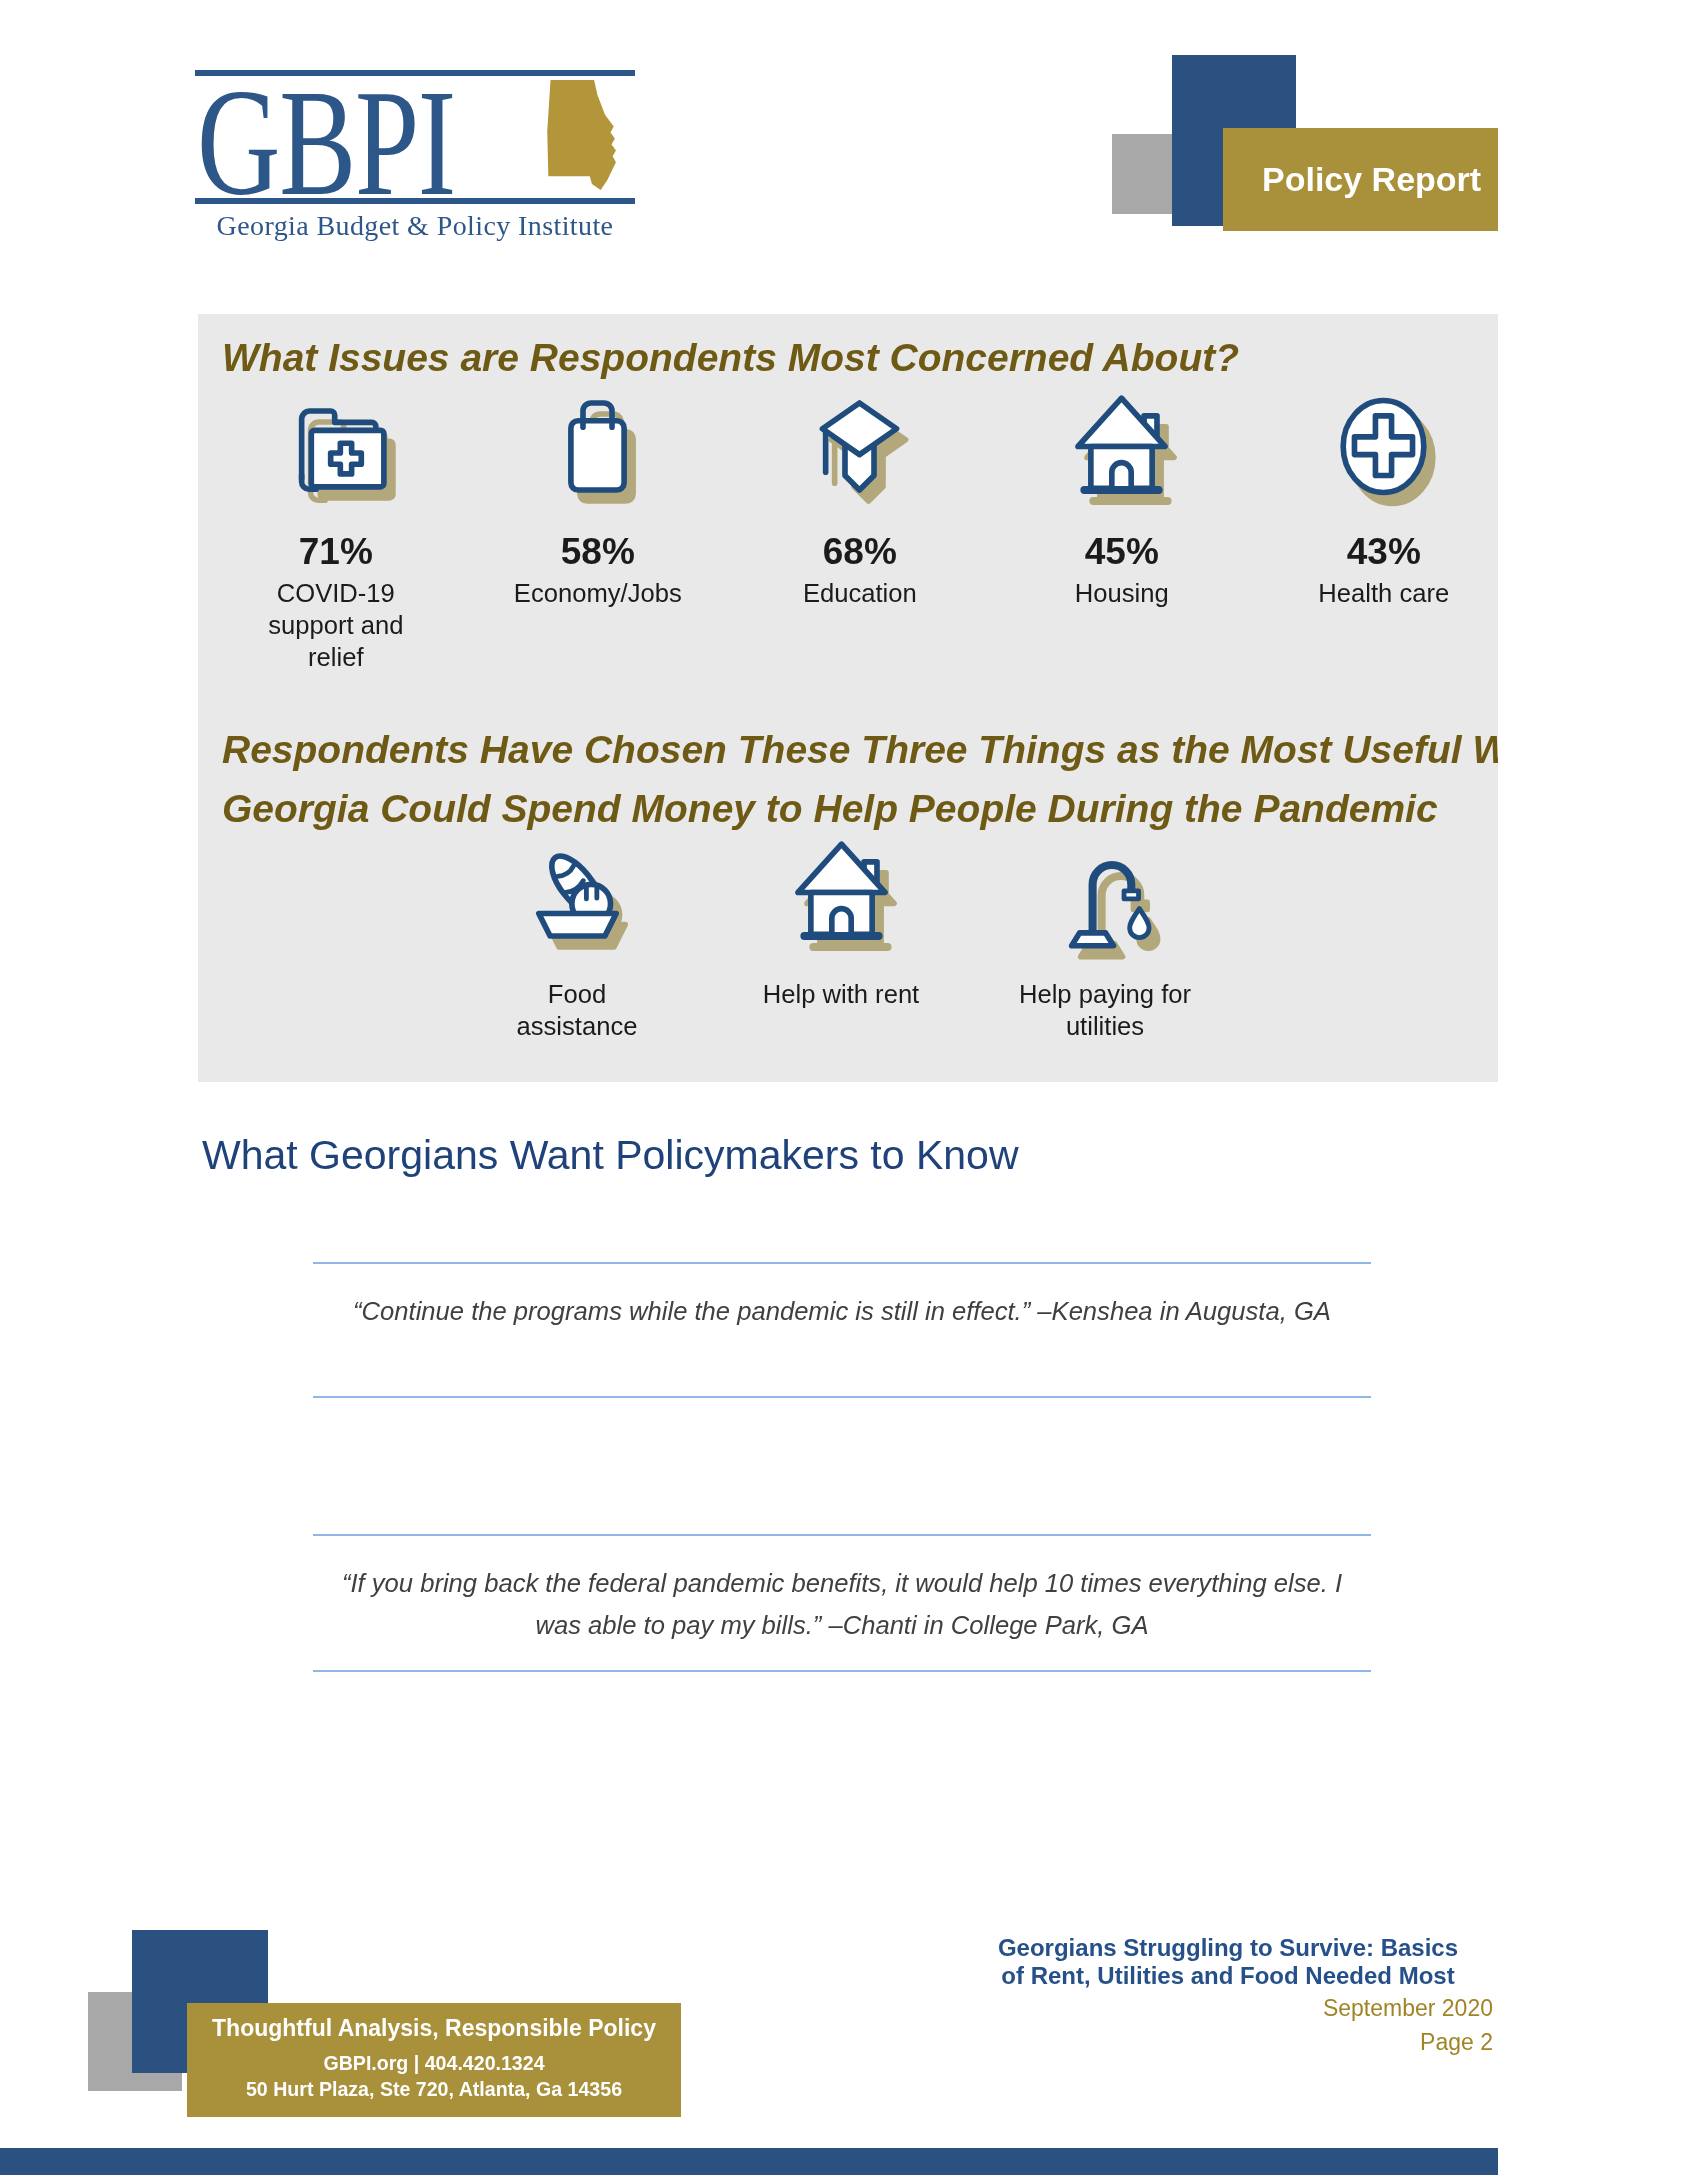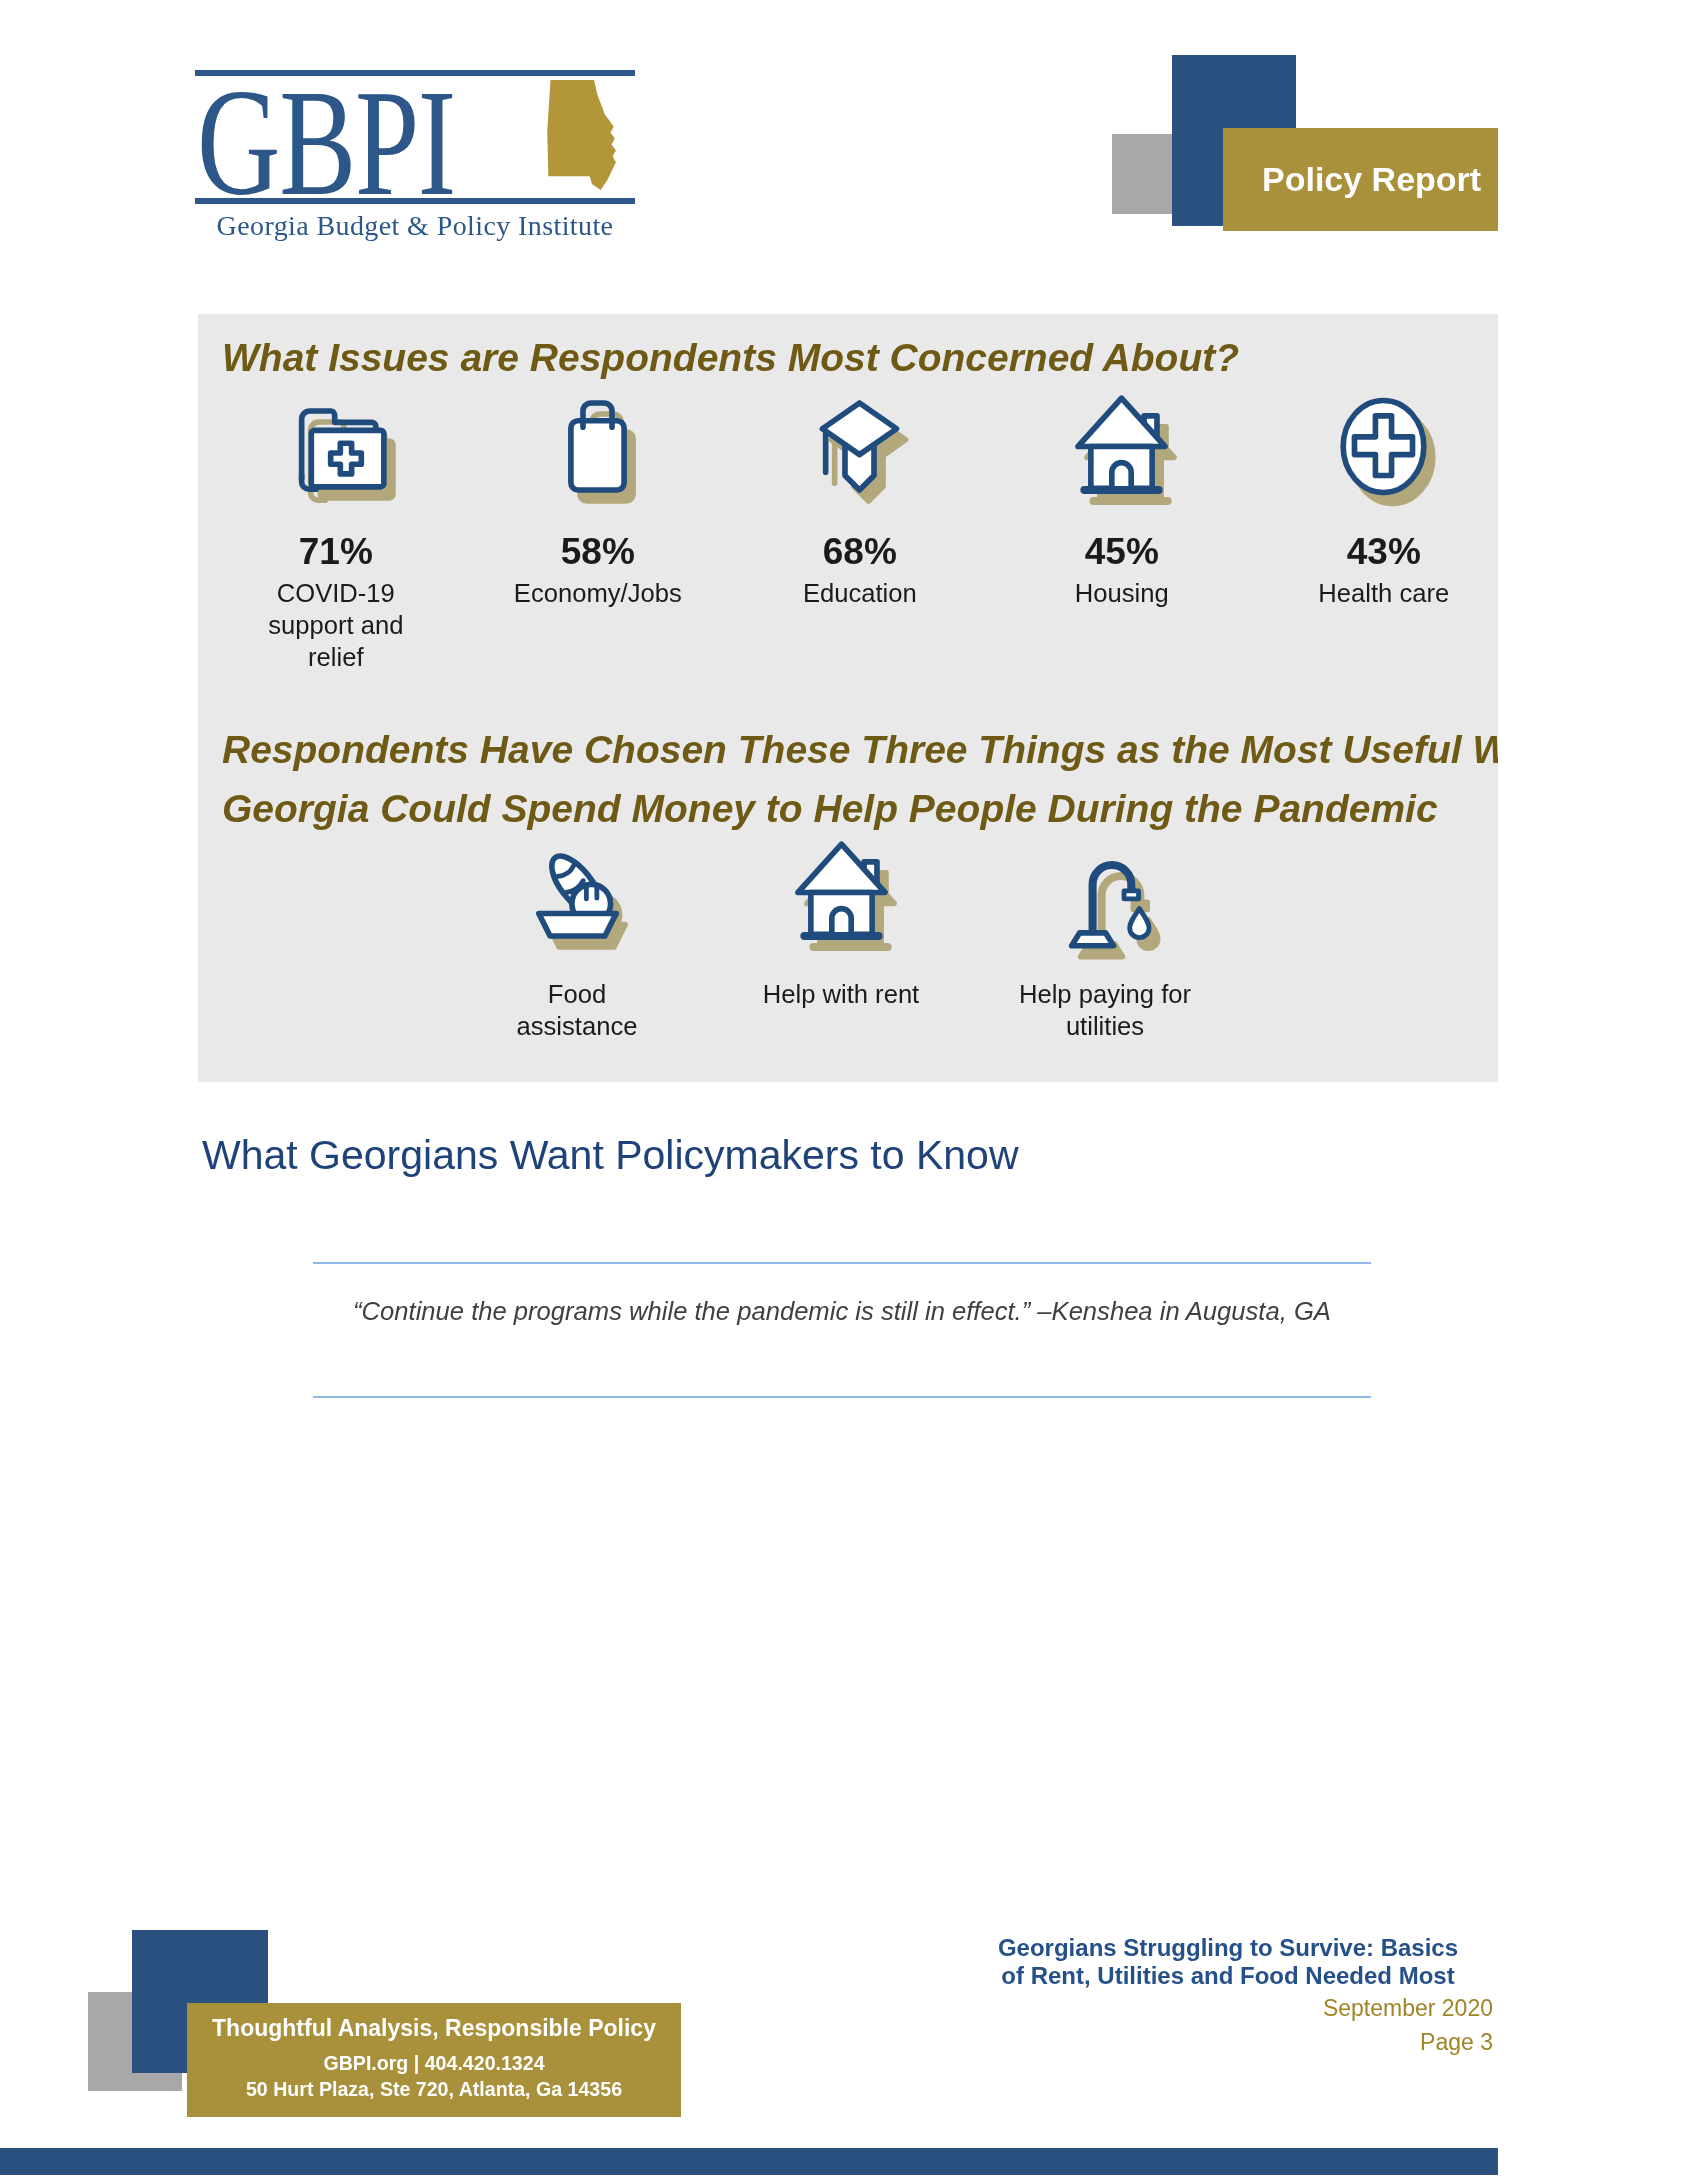--- a/index.html
+++ b/index.html
@@ -226,32 +226,33 @@
         <div class="lbl">Help paying for
 utilities</div>
       </div>
 
     </div>
   </div>
 
   <div class="main-heading">What Georgians Want Policymakers to Know</div>
 
   <div class="quote q1">“Continue the programs while the pandemic is still in effect.” –Kenshea in Augusta, GA</div>
+  <div class="quote q2">“If you bring back the federal pandemic benefits, it would help 10 times everything else. I was able to pay my bills.” –Chanti in College Park, GA</div>
 
   <div class="foot-gray"></div>
   <div class="foot-blue"></div>
   <div class="foot-gold">
     <div class="t1">Thoughtful Analysis, Responsible Policy</div>
     <div class="t2">GBPI.org | 404.420.1324</div>
     <div class="t3">50 Hurt Plaza, Ste 720, Atlanta, Ga 14356</div>
   </div>
 
   <div class="foot-right">
     <div class="rtitle">Georgians Struggling to Survive: Basics
 of Rent, Utilities and Food Needed Most</div>
     <div class="rdate">September 2020</div>
-    <div class="rpage">Page 3</div>
+    <div class="rpage">Page 2</div>
   </div>
 
   <div class="bottom-bar"></div>
 
 </div>
 
 
 </body></html>

